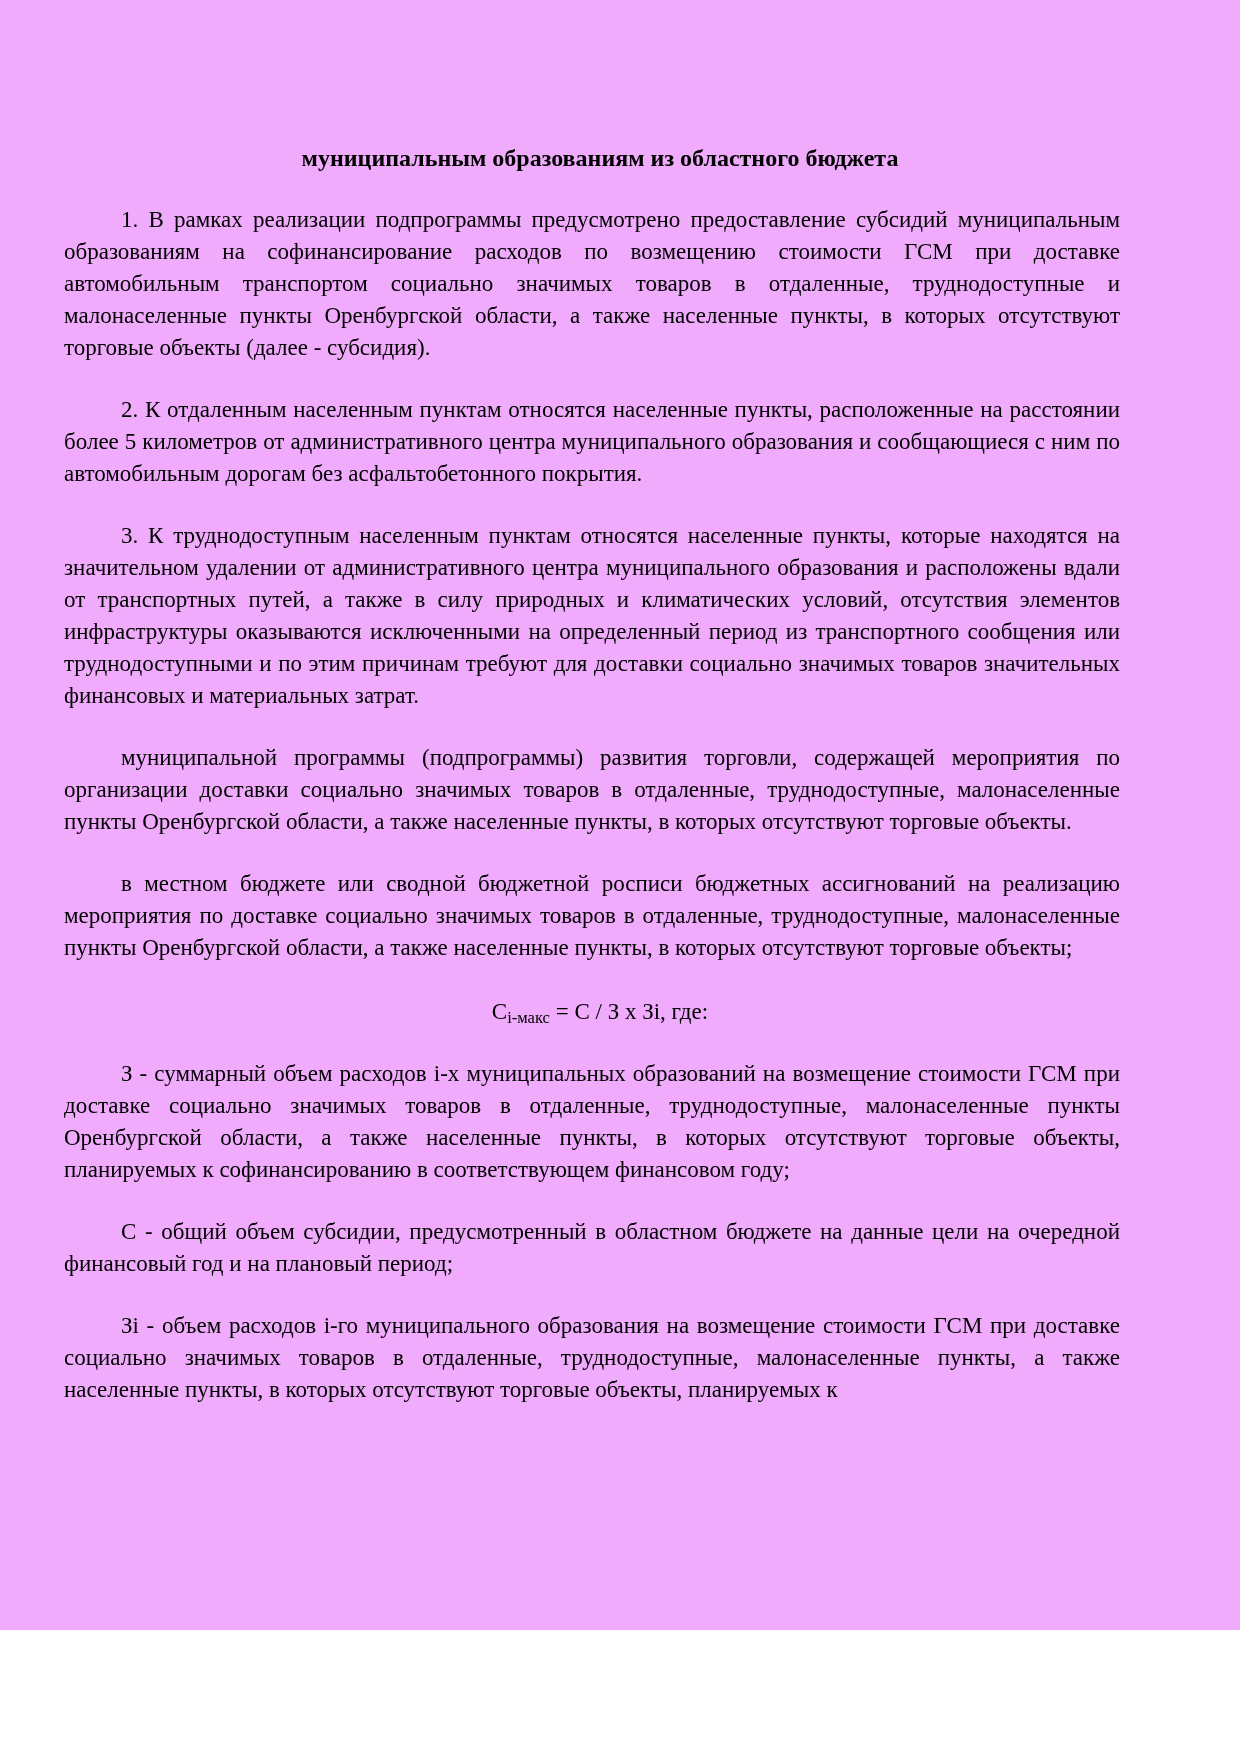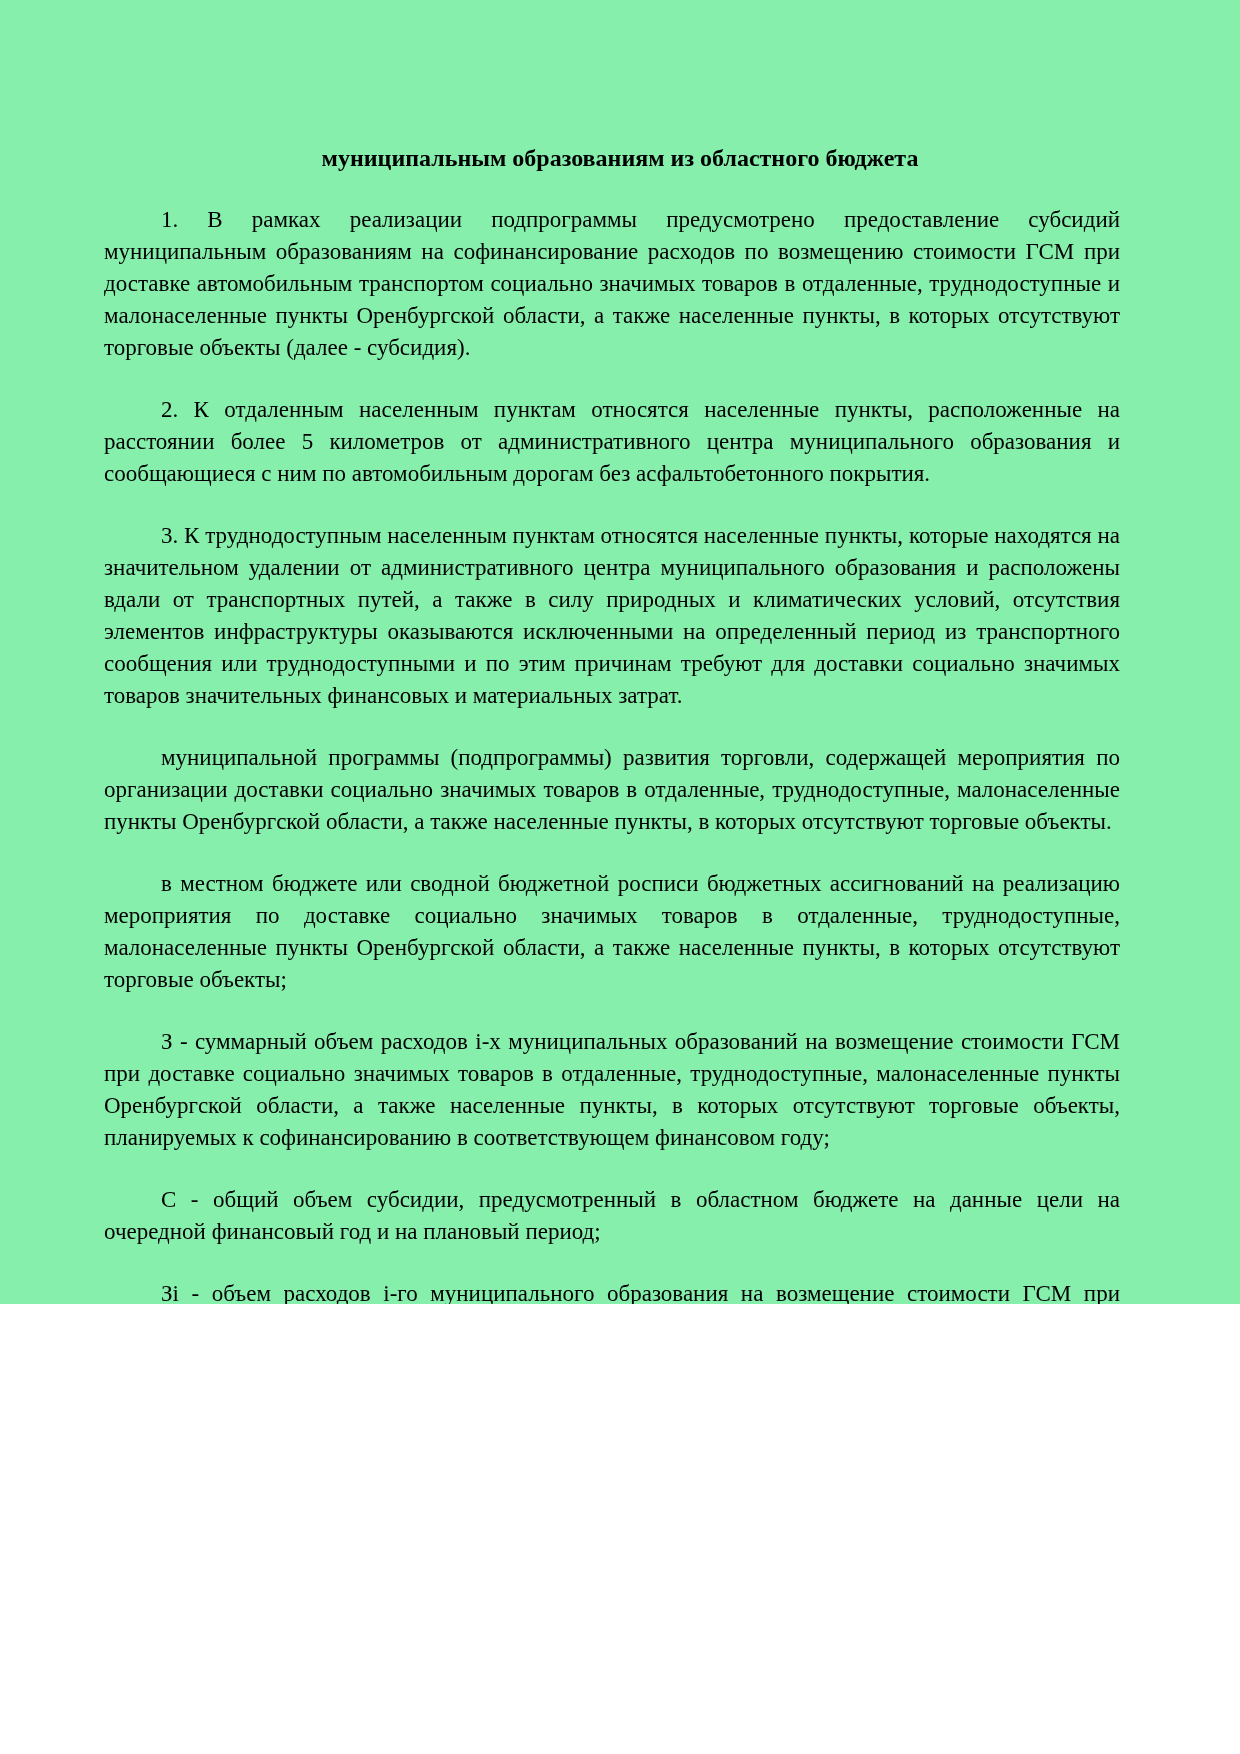--- a/index.html
+++ b/index.html
@@ -3,25 +3,25 @@
 <meta charset="utf-8">
 <style>
   html, body {
     margin: 0;
     padding: 0;
     background: #ffffff;
   }
   .page {
     position: relative;
     width: 1240px;
-    height: 1304px;
+    height: 1630px;
     margin: 0 auto;
     box-sizing: border-box;
-    padding: 142px 104px 0 104px;
-    background: #86efac;
+    padding: 142px 104px 0 64px;
+    background: #f0abfc;
     color: #000000;
     font-family: "Liberation Serif", "DejaVu Serif", serif;
     font-size: 23px;
     line-height: 32px;
     overflow: hidden;
   }
   .doc-title {
     margin: 0 0 26px 0;
     font-size: 24px;
     font-weight: bold;
@@ -50,19 +50,20 @@
 <div class="page">
 
   <h1 class="doc-title">муниципальным образованиям из областного бюджета</h1>
 
   <p class="para">1. В рамках реализации подпрограммы предусмотрено предоставление субсидий муниципальным образованиям на софинансирование расходов по возмещению стоимости ГСМ при доставке автомобильным транспортом социально значимых товаров в отдаленные, труднодоступные и малонаселенные пункты Оренбургской области, а также населенные пункты, в которых отсутствуют торговые объекты (далее - субсидия).</p>
   <p class="para">2. К отдаленным населенным пунктам относятся населенные пункты, расположенные на расстоянии более 5 километров от административного центра муниципального образования и сообщающиеся с ним по автомобильным дорогам без асфальтобетонного покрытия.</p>
   <p class="para">3. К труднодоступным населенным пунктам относятся населенные пункты, которые находятся на значительном удалении от административного центра муниципального образования и расположены вдали от транспортных путей, а также в силу природных и климатических условий, отсутствия элементов инфраструктуры оказываются исключенными на определенный период из транспортного сообщения или труднодоступными и по этим причинам требуют для доставки социально значимых товаров значительных финансовых и материальных затрат.</p>
   <p class="para">муниципальной программы (подпрограммы) развития торговли, содержащей мероприятия по организации доставки социально значимых товаров в отдаленные, труднодоступные, малонаселенные пункты Оренбургской области, а также населенные пункты, в которых отсутствуют торговые объекты.</p>
   <p class="para">в местном бюджете или сводной бюджетной росписи бюджетных ассигнований на реализацию мероприятия по доставке социально значимых товаров в отдаленные, труднодоступные, малонаселенные пункты Оренбургской области, а также населенные пункты, в которых отсутствуют торговые объекты;</p>
 
+  <p class="para formula-line"><span>С</span><sub class="fsub">i-макс</sub><span> = С / З х Зi, где:</span></p>
 
 
   <p class="para">З - суммарный объем расходов i-х муниципальных образований на возмещение стоимости ГСМ при доставке социально значимых товаров в отдаленные, труднодоступные, малонаселенные пункты Оренбургской области, а также населенные пункты, в которых отсутствуют торговые объекты, планируемых к софинансированию в соответствующем финансовом году;</p>
   <p class="para">С - общий объем субсидии, предусмотренный в областном бюджете на данные цели на очередной финансовый год и на плановый период;</p>
   <p class="para">Зi - объем расходов i-го муниципального образования на возмещение стоимости ГСМ при доставке социально значимых товаров в отдаленные, труднодоступные, малонаселенные пункты, а также населенные пункты, в которых отсутствуют торговые объекты, планируемых к</p>
 
 </div>
 
 </body></html>

